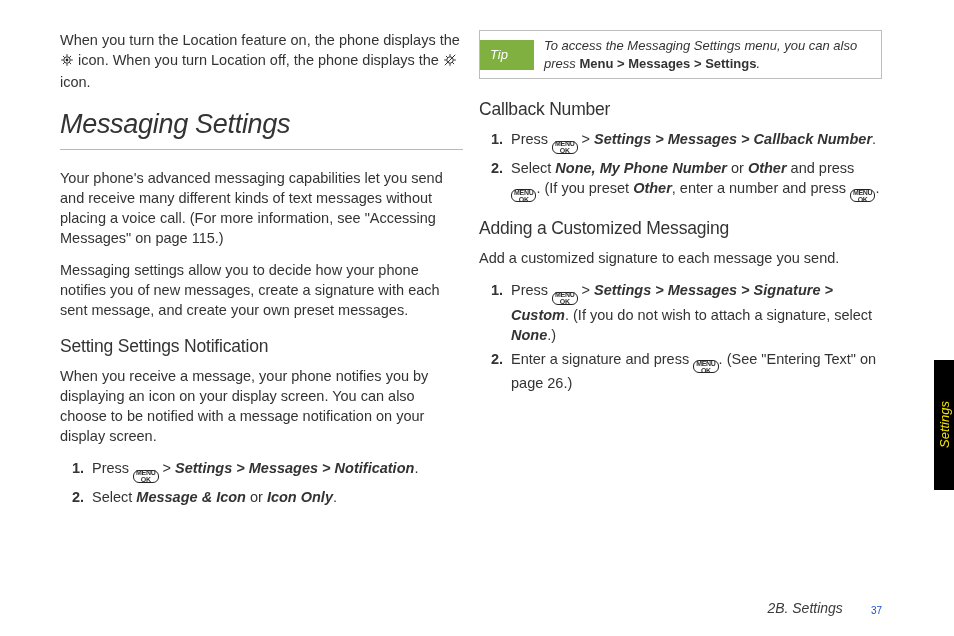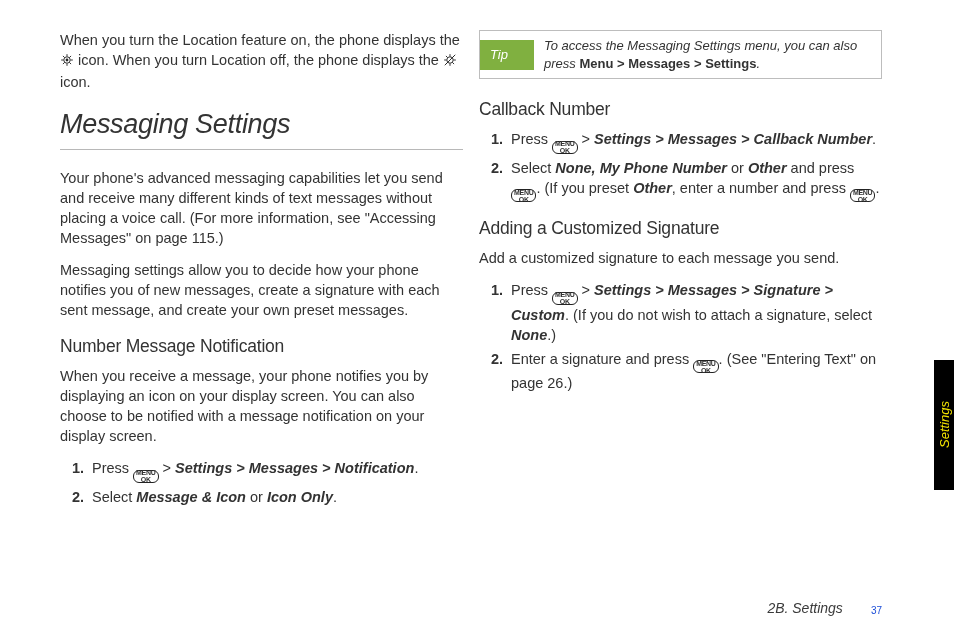--- a/index.html
+++ b/index.html
@@ -160,21 +160,21 @@
       </span>
       <span> icon.</span>
     </p>
 
     <h1 class="h-section">Messaging Settings</h1>
     <hr class="h-rule">
 
     <p class="p">Your phone's advanced messaging capabilities let you send and receive many different kinds of text messages without placing a voice call. (For more information, see "Accessing Messages" on page 115.)</p>
     <p class="p">Messaging settings allow you to decide how your phone notifies you of new messages, create a signature with each sent message, and create your own preset messages.</p>
 
-    <h2 class="h-sub">Number Message Notification</h2>
+    <h2 class="h-sub">Setting Settings Notification</h2>
     <p class="p">When you receive a message, your phone notifies you by displaying an icon on your display screen. You can also choose to be notified with a message notification on your display screen.</p>
 
     <ol class="steps">
       <li>
         <span>Press </span><span class="key">MENU
 OK</span><span> &gt; </span><span class="em">Settings &gt; Messages &gt; Notification</span><span>.</span>
       </li>
       <li>
         <span>Select </span><span class="em">Message &amp; Icon</span><span> or </span><span class="em">Icon Only</span><span>.</span>
       </li>
@@ -198,21 +198,21 @@
         <span>Press </span><span class="key">MENU
 OK</span><span> &gt; </span><span class="em">Settings &gt; Messages &gt; Callback Number</span><span>.</span>
       </li>
       <li>
         <span>Select </span><span class="em">None, My Phone Number</span><span> or </span><span class="em">Other</span><span> and press </span><span class="key">MENU
 OK</span><span>. (If you preset </span><span class="em">Other</span><span>, enter a number and press </span><span class="key">MENU
 OK</span><span>.</span>
       </li>
     </ol>
 
-    <h2 class="h-sub">Adding a Customized Signature</h2>
+    <h2 class="h-sub">Adding a Customized Messaging</h2>
     <p class="p">Add a customized signature to each message you send.</p>
     <ol class="steps">
       <li>
         <span>Press </span><span class="key">MENU
 OK</span><span> &gt; </span><span class="em">Settings &gt; Messages &gt; Signature &gt; Custom</span><span>. (If you do not wish to attach a signature, select </span><span class="em">None</span><span>.)</span>
       </li>
       <li>
         <span>Enter a signature and press </span><span class="key">MENU
 OK</span><span>. (See "Entering Text" on page 26.)</span>
       </li>

